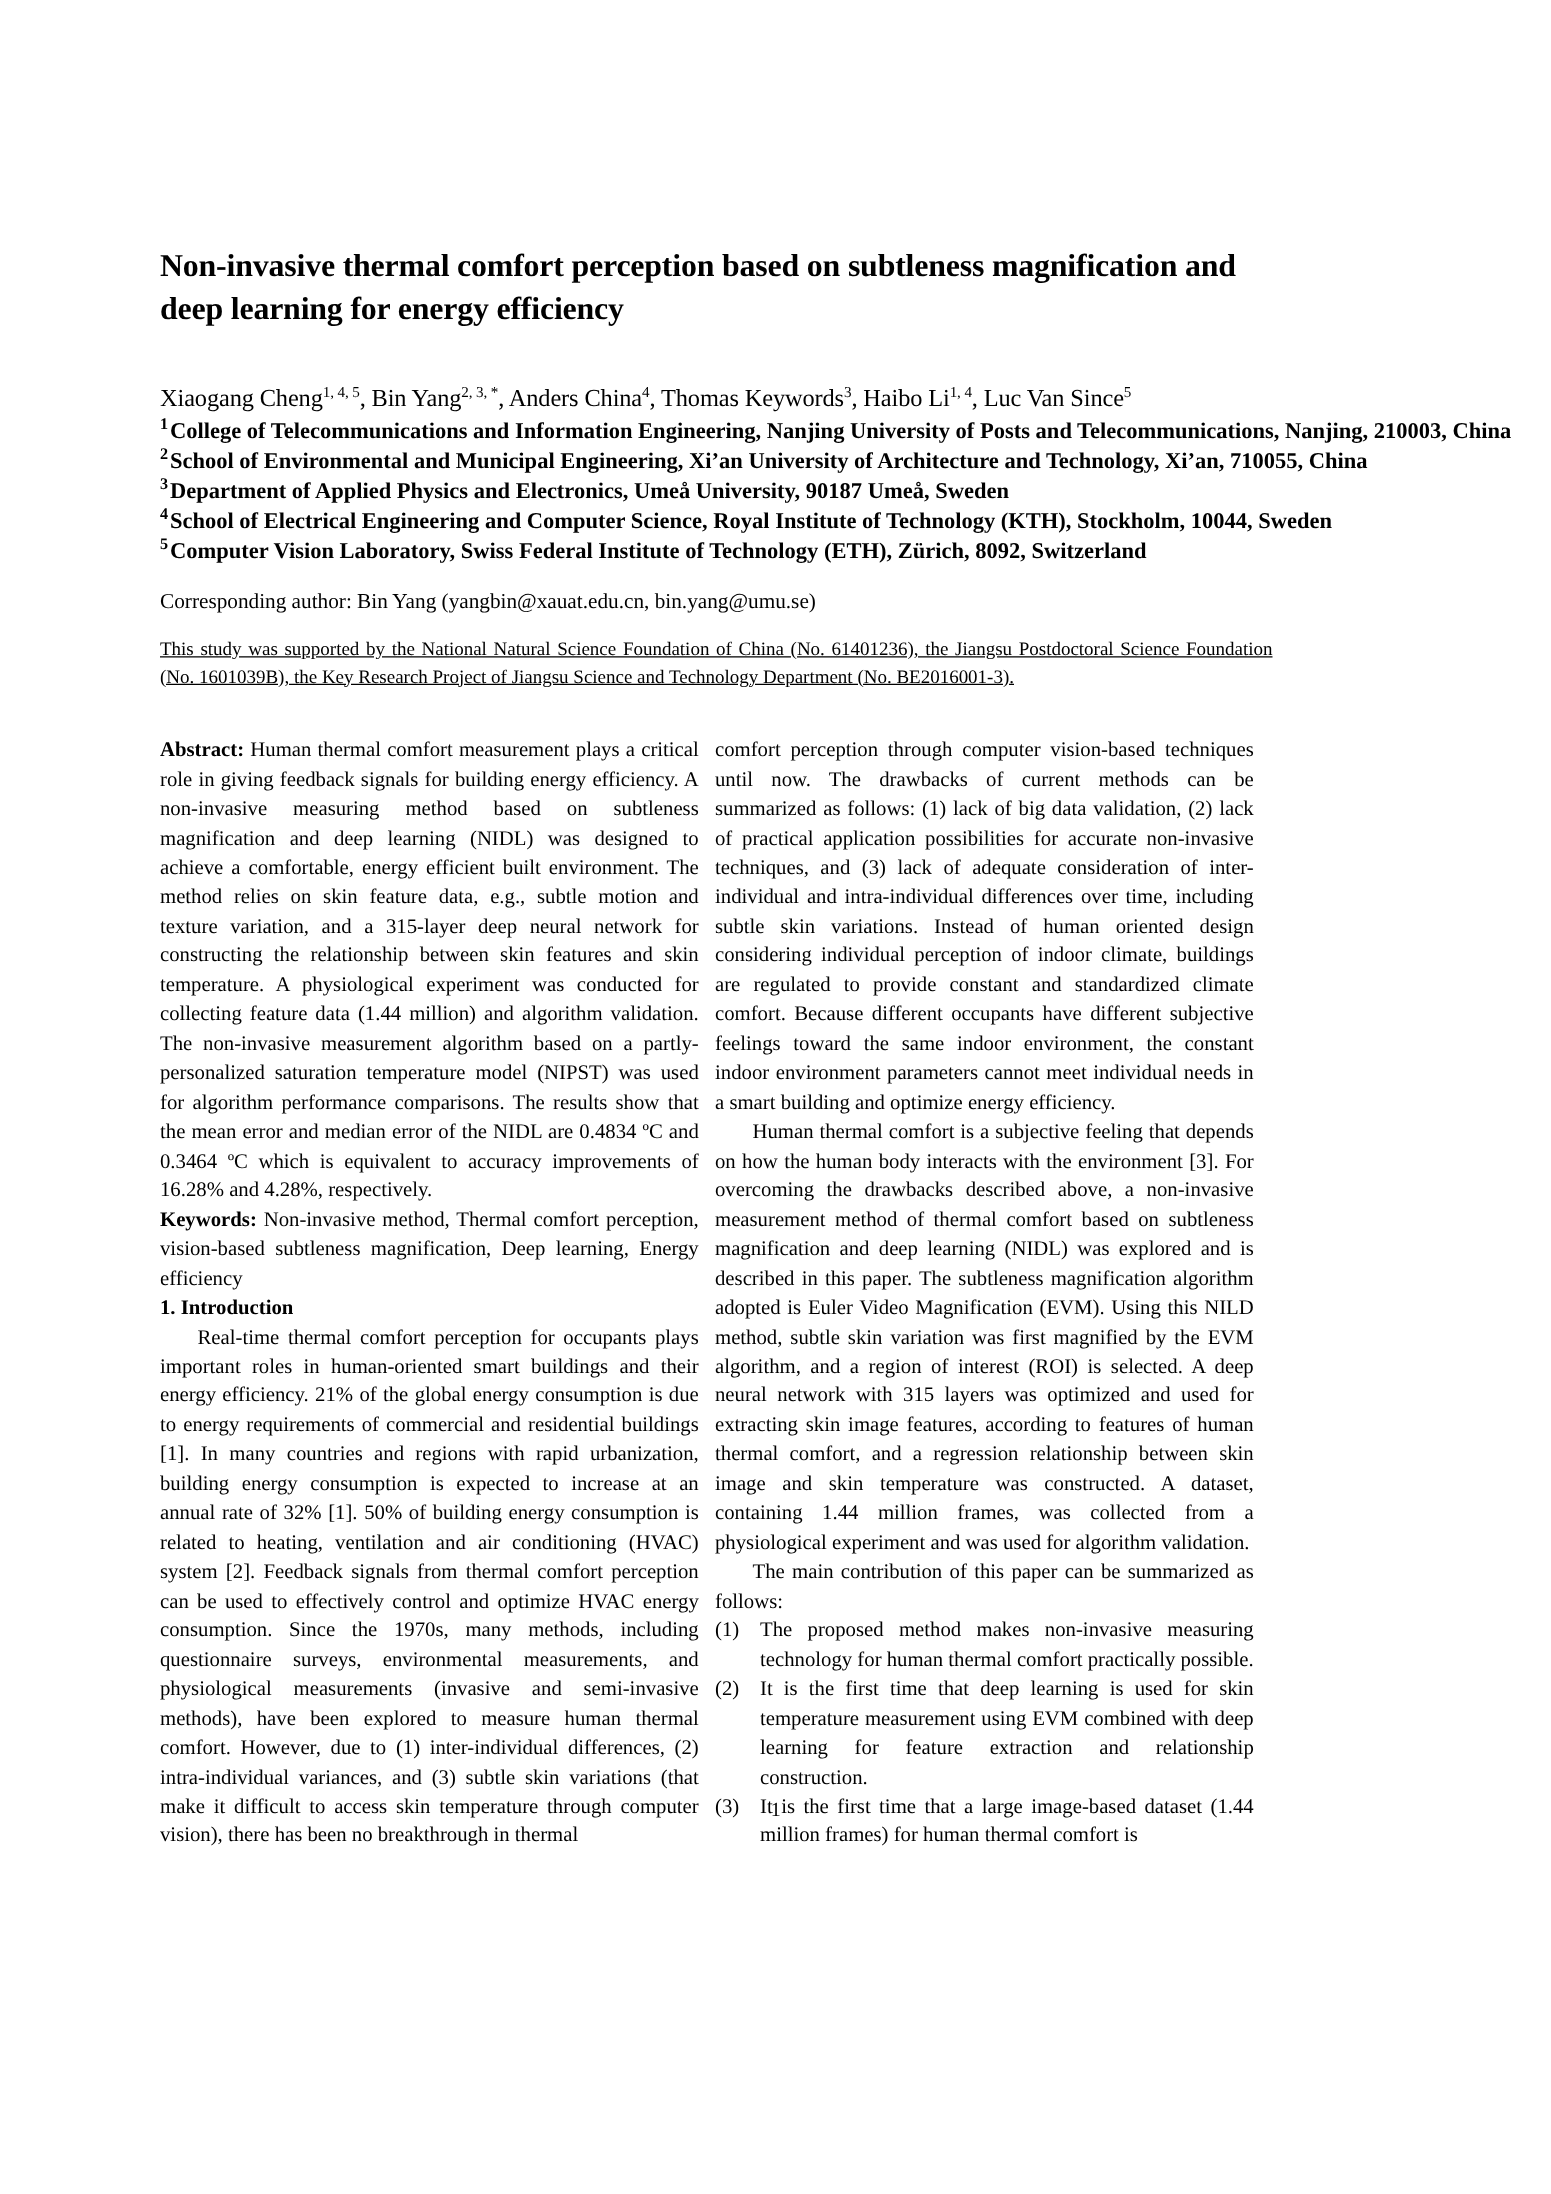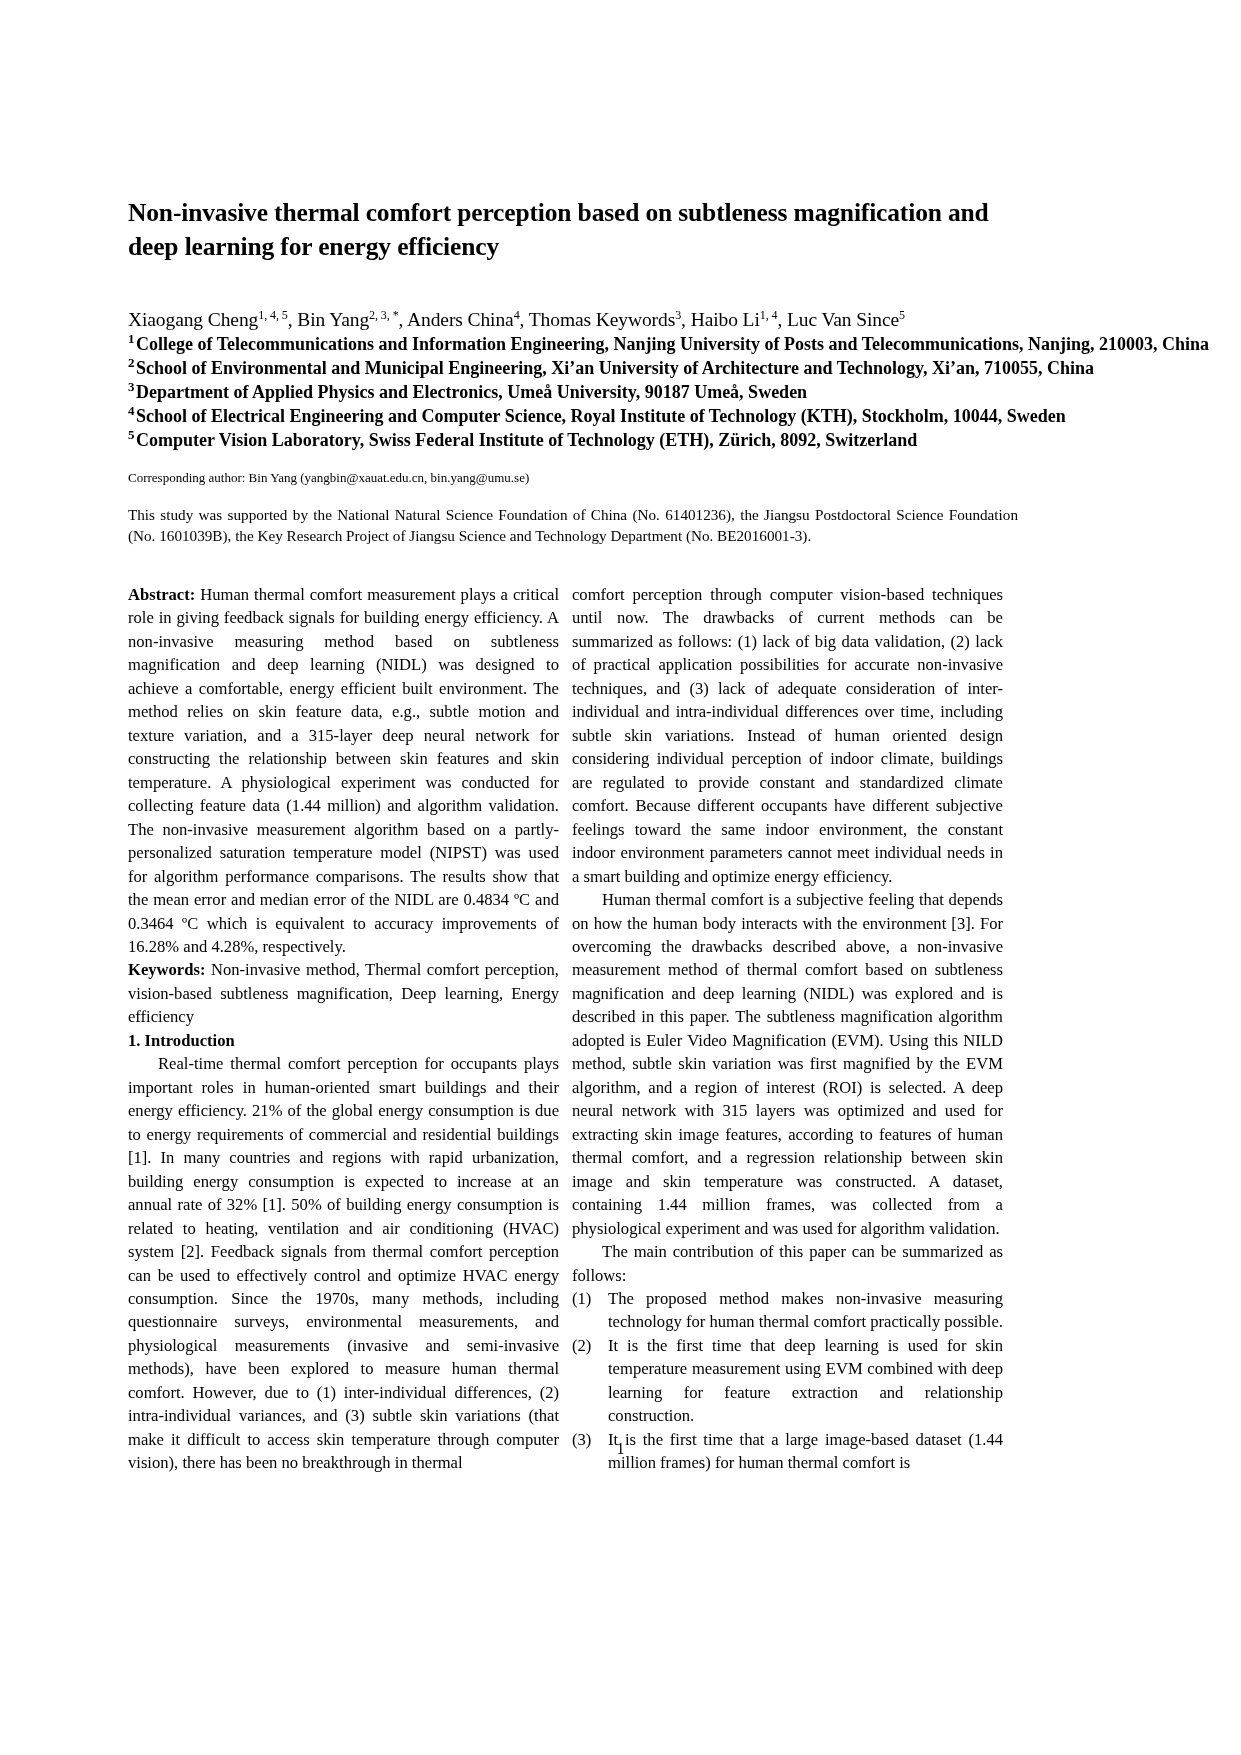--- a/index.html
+++ b/index.html
@@ -66,31 +66,32 @@
   .affiliations sup {
     font-size: 0.72em;
     vertical-align: super;
     line-height: 0;
     padding-right: 1.5px;
   }
 
   
   .corresponding {
     margin-top: 17px;
-    font-size: 13px;
+    font-size: 17px;
     line-height: 1.3;
   }
 
   
   .funding {
     margin-top: 17px;
     font-size: 15.2px;
     line-height: 1.42;
     text-align: justify;
     text-justify: inter-word;
+    text-decoration: underline;
   }
 
   
   .columns {
     margin-top: 36px;
     display: flex;
     gap: 13px;
   }
   .col {
     width: 431px;

